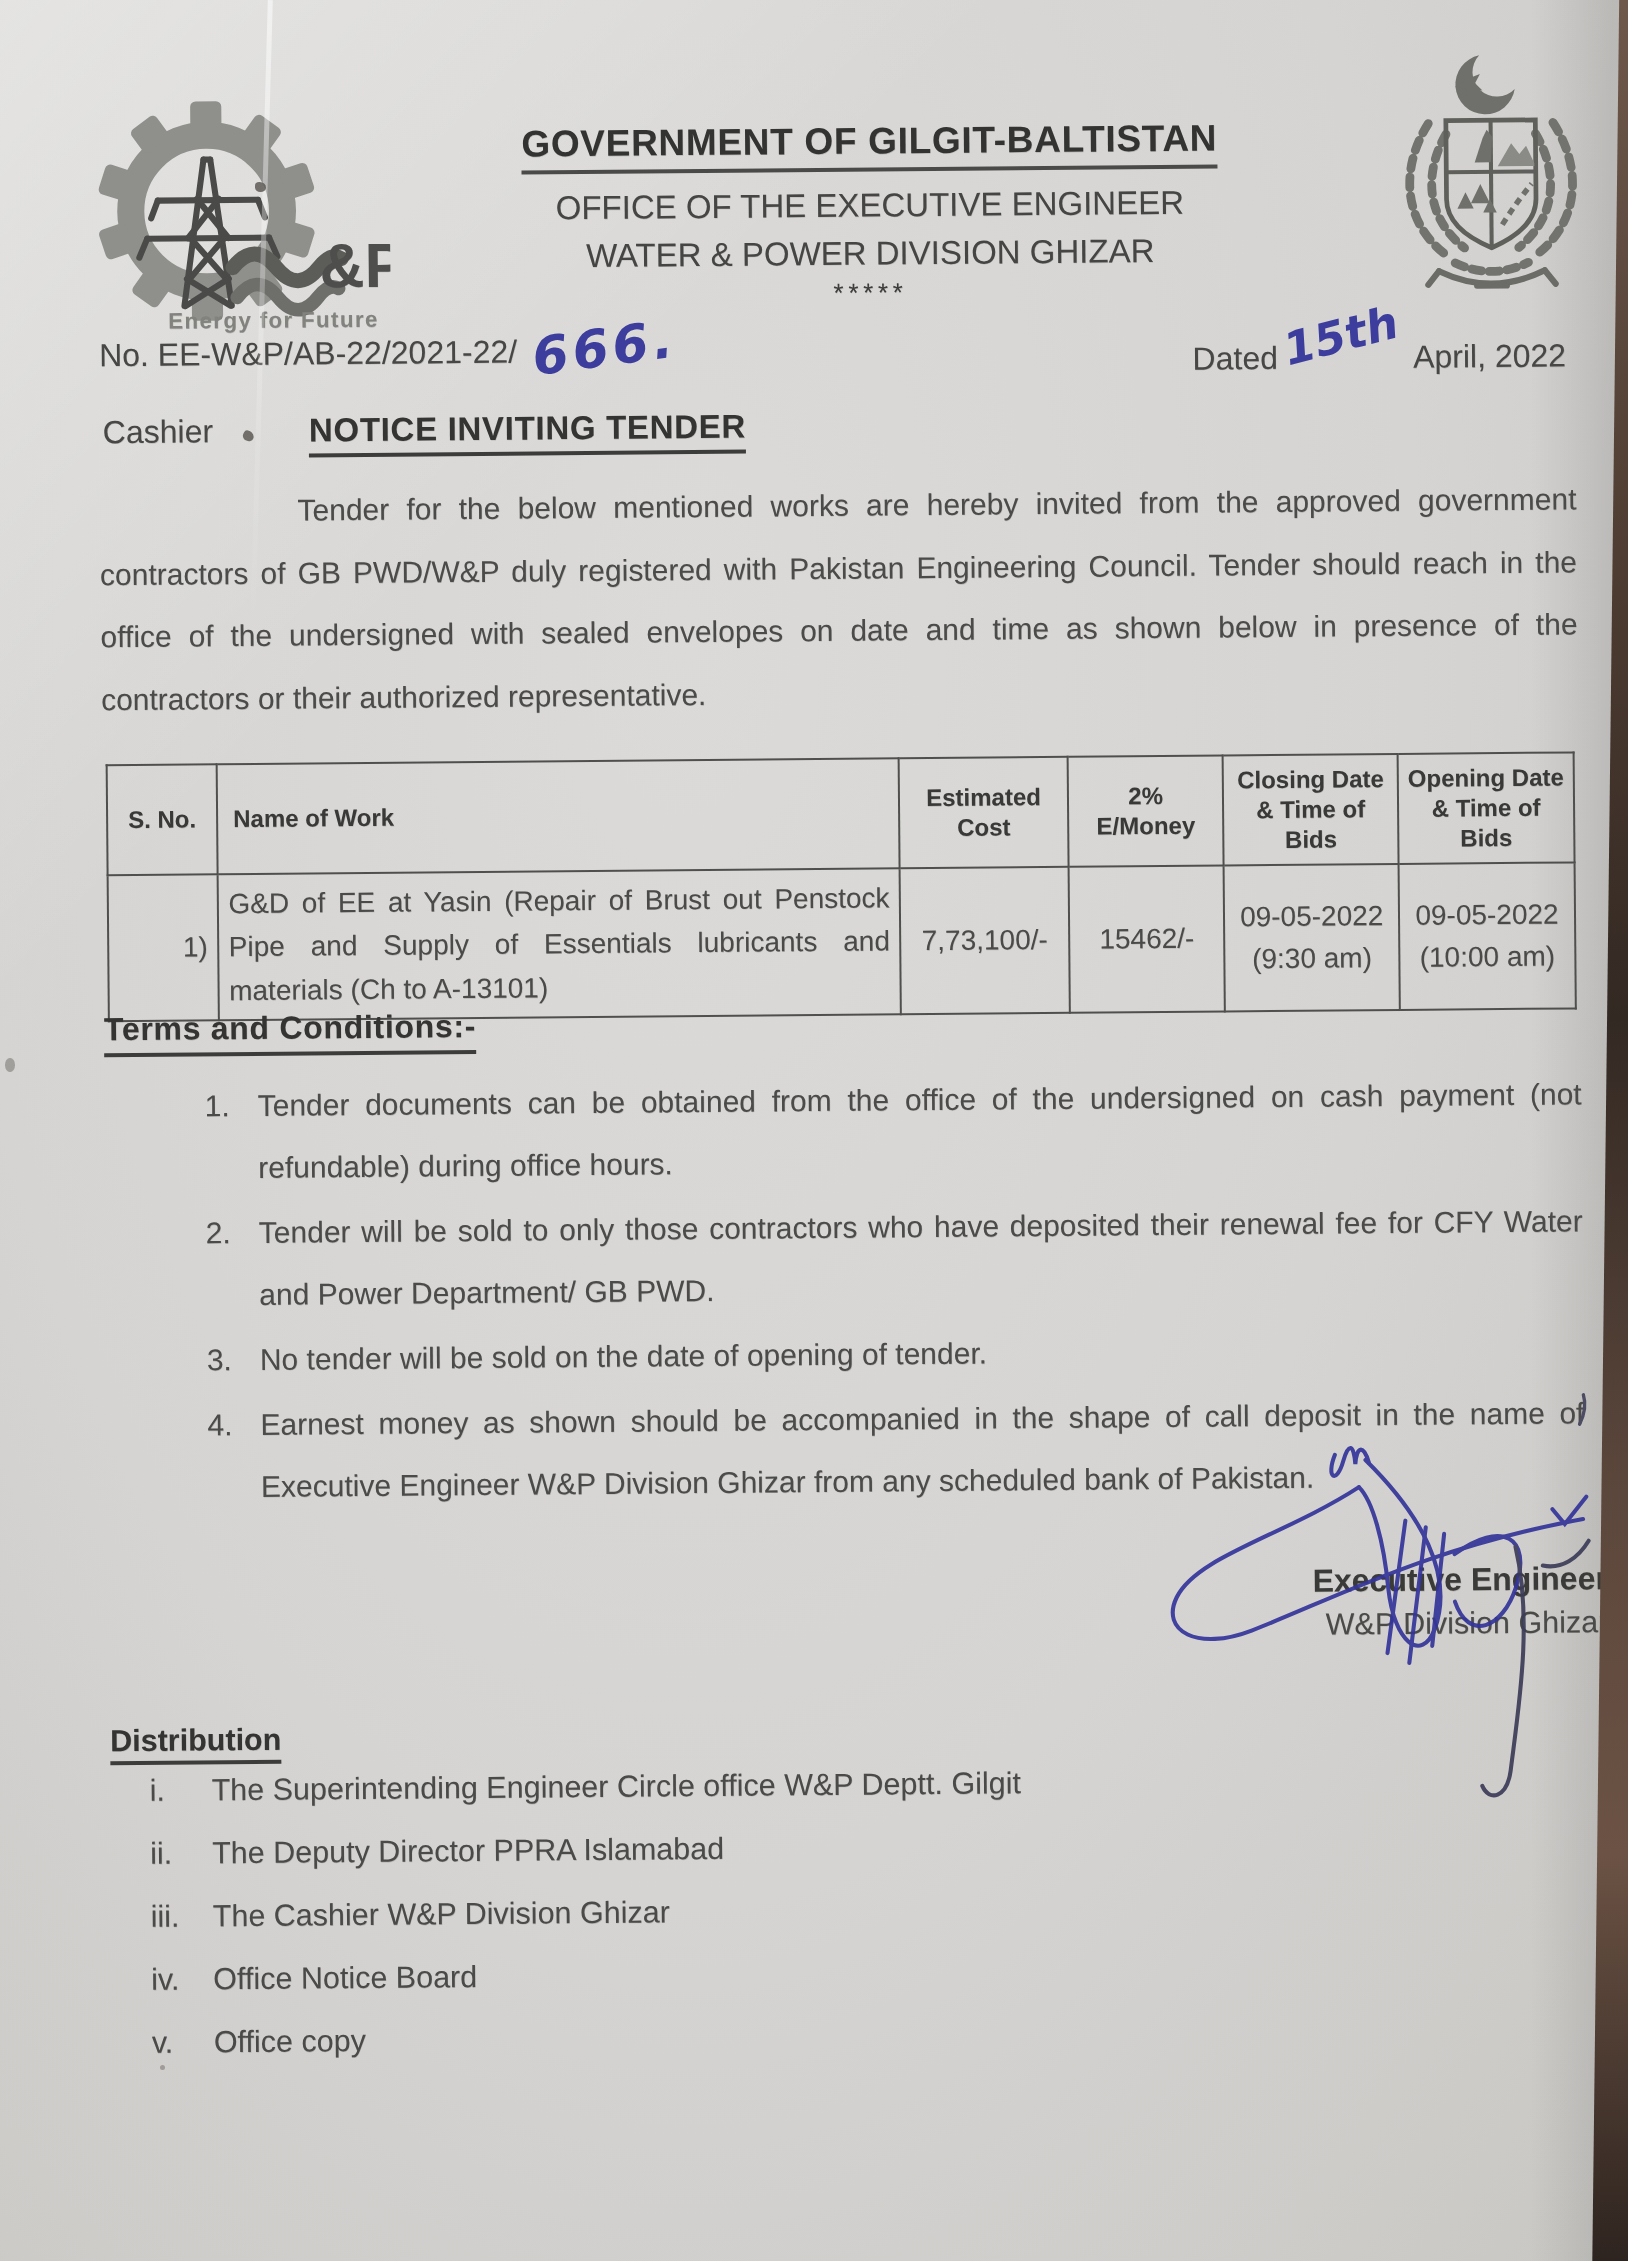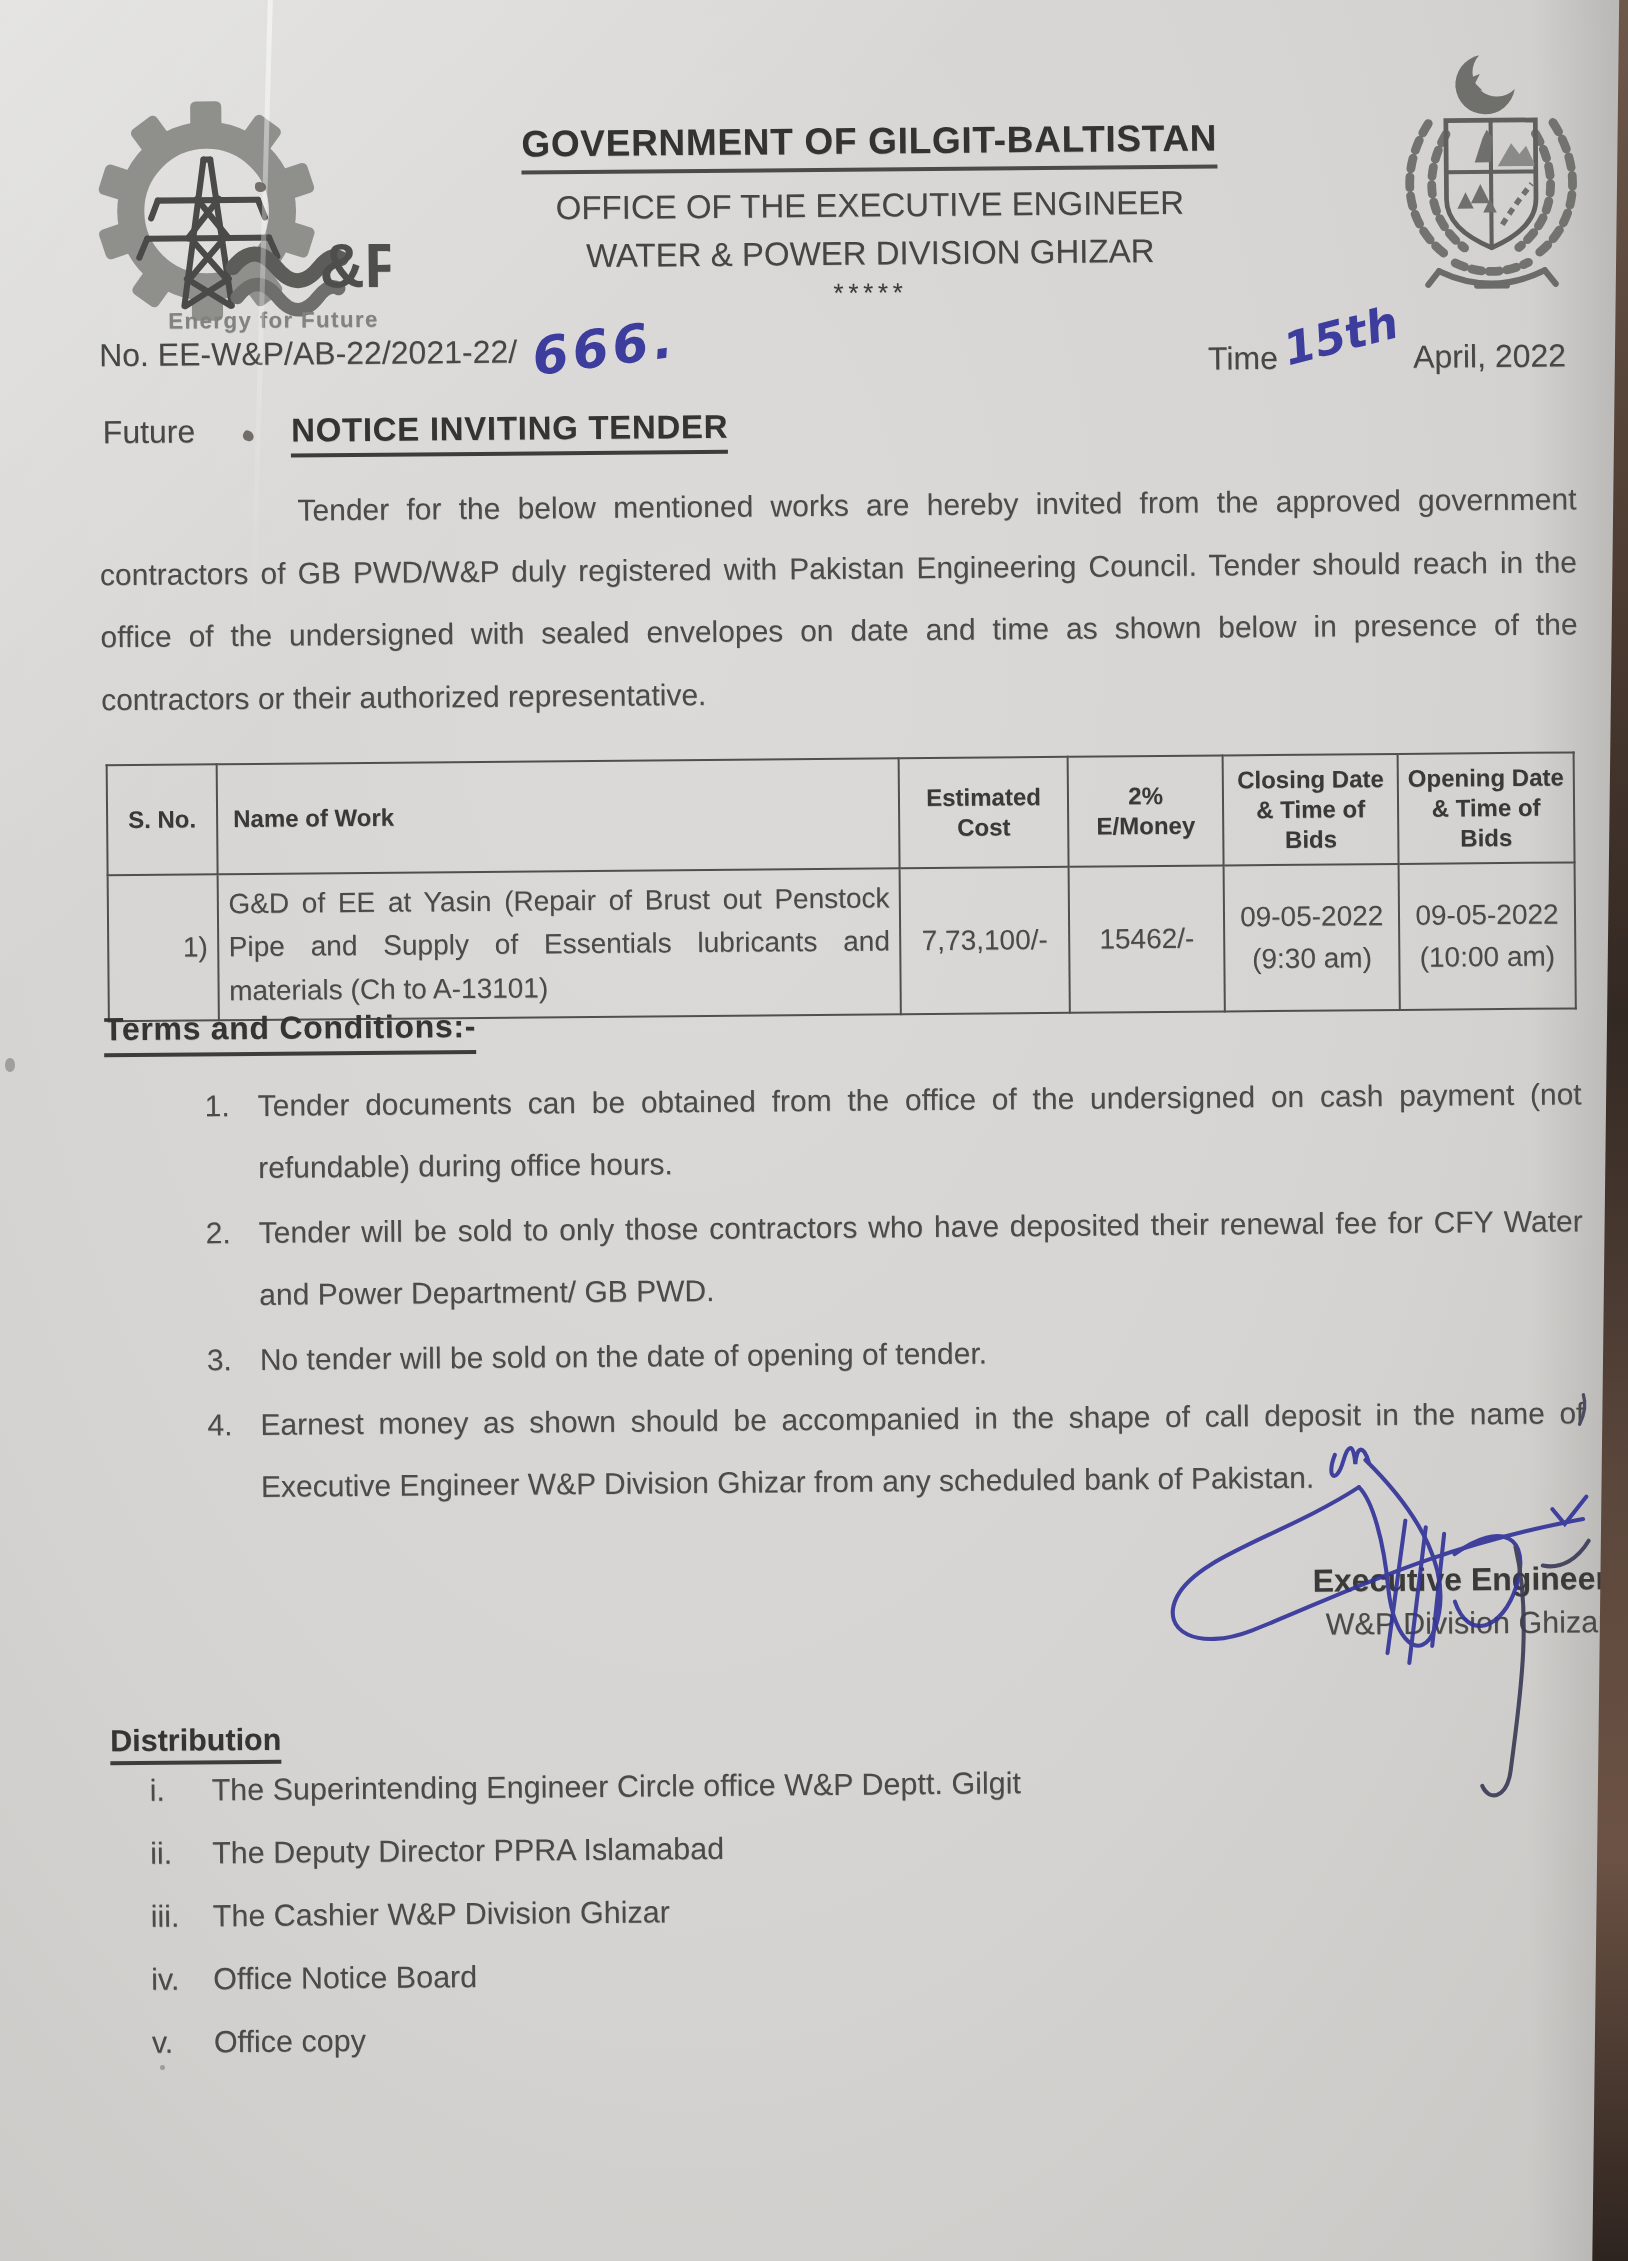--- a/index.html
+++ b/index.html
@@ -182,25 +182,25 @@
     <div class="org-block">
       <span class="org-line1">GOVERNMENT OF GILGIT-BALTISTAN</span>
       <div class="org-line2">OFFICE OF THE EXECUTIVE ENGINEER</div>
       <div class="org-line3">WATER &amp; POWER DIVISION GHIZAR</div>
       <div class="org-stars">*****</div>
     </div>
 
     <div class="ref-row">
       <span class="ref-no">No. EE-W&amp;P/AB-22/2021-22/</span>
       <span class="ref-hand hand">666.</span>
-      <span class="dated-wrap"><span>Time</span><span class="dated-hand hand">15th</span><span>April, 2022</span></span>
+      <span class="dated-wrap"><span>Dated</span><span class="dated-hand hand">15th</span><span>April, 2022</span></span>
     </div>
 
     <div class="subject-row">
-      <span class="subject-label">Future</span>
+      <span class="subject-label">Cashier</span>
       <span class="subject-title">NOTICE INVITING TENDER</span>
     </div>
 
     <div class="para">Tender for the below mentioned works are hereby invited from the approved government contractors of GB PWD/W&amp;P duly registered with Pakistan Engineering Council. Tender should reach in the office of the undersigned with sealed envelopes on date and time as shown below in presence of the contractors or their authorized representative.</div>
 
     <table class="nit">
       <colgroup>
         <col style="width:7.5%">
           <col style="width:46.5%">
           <col style="width:11.5%">

